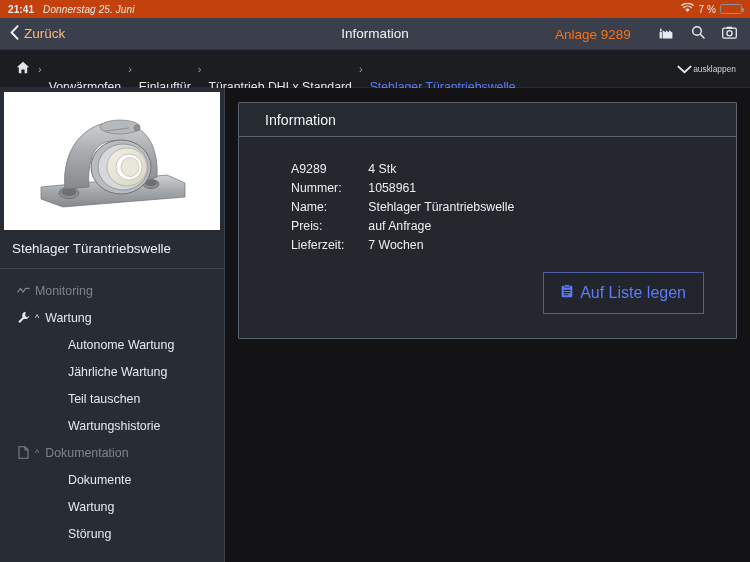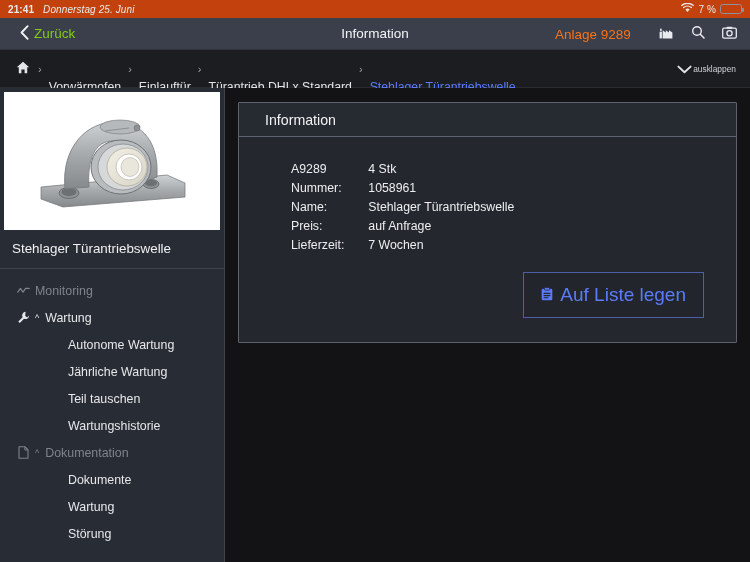--- a/index.html
+++ b/index.html
@@ -36,21 +36,21 @@
 
   
   .navbar {
     height: 32px; background: #3a3f4b;
     display: flex; align-items: center;
     position: relative; color: #e9ebee;
     border-bottom: 1px solid #2f333d;
   }
   .nav-back {
     display: flex; align-items: center; gap: 5px;
-    padding-left: 20px; font-size: 13.5px; color: #84cc16; cursor: pointer;
+    padding-left: 10px; font-size: 13.5px; color: #fdba74; cursor: pointer;
   }
   .chev-left { display: block; }
   .nav-title {
     position: absolute; left: 0; right: 0; text-align: center;
     font-size: 13.5px; color: #f2f3f5; pointer-events: none;
   }
   .nav-plant {
     position: absolute; left: 555px; top: 50%; transform: translateY(-50%);
     font-size: 13.5px; color: #f97316;
   }
@@ -117,21 +117,21 @@
     border-bottom: 1px solid #5d636e; background: #262a31;
   }
   .panel-body { padding: 22px 26px 18px 26px; }
   .spec-table { border-collapse: collapse; margin-left: 26px; }
   .spec-table td { font-size: 12.3px; color: #eceef0; padding: 2.5px 0; vertical-align: top; }
   .spec-label { padding-right: 24px !important; white-space: nowrap; }
   .btn-row { display: flex; justify-content: flex-end; padding: 18px 6px 6px 0; }
   .list-btn {
     display: flex; align-items: center; gap: 7px;
     border: 1px solid #4d5fa8; background: #22252c;
-    padding: 11px 17px; font-size: 19px; color: #5b7cfa; cursor: pointer;
+    padding: 11px 17px; font-size: 16px; color: #5b7cfa; cursor: pointer;
   }
 </style>
 </head>
 <body>
 
 <div id="app">
 
   <div class="statusbar">
     <span class="sb-time">21:41</span>
     <span class="sb-date">Donnerstag 25. Juni</span>

